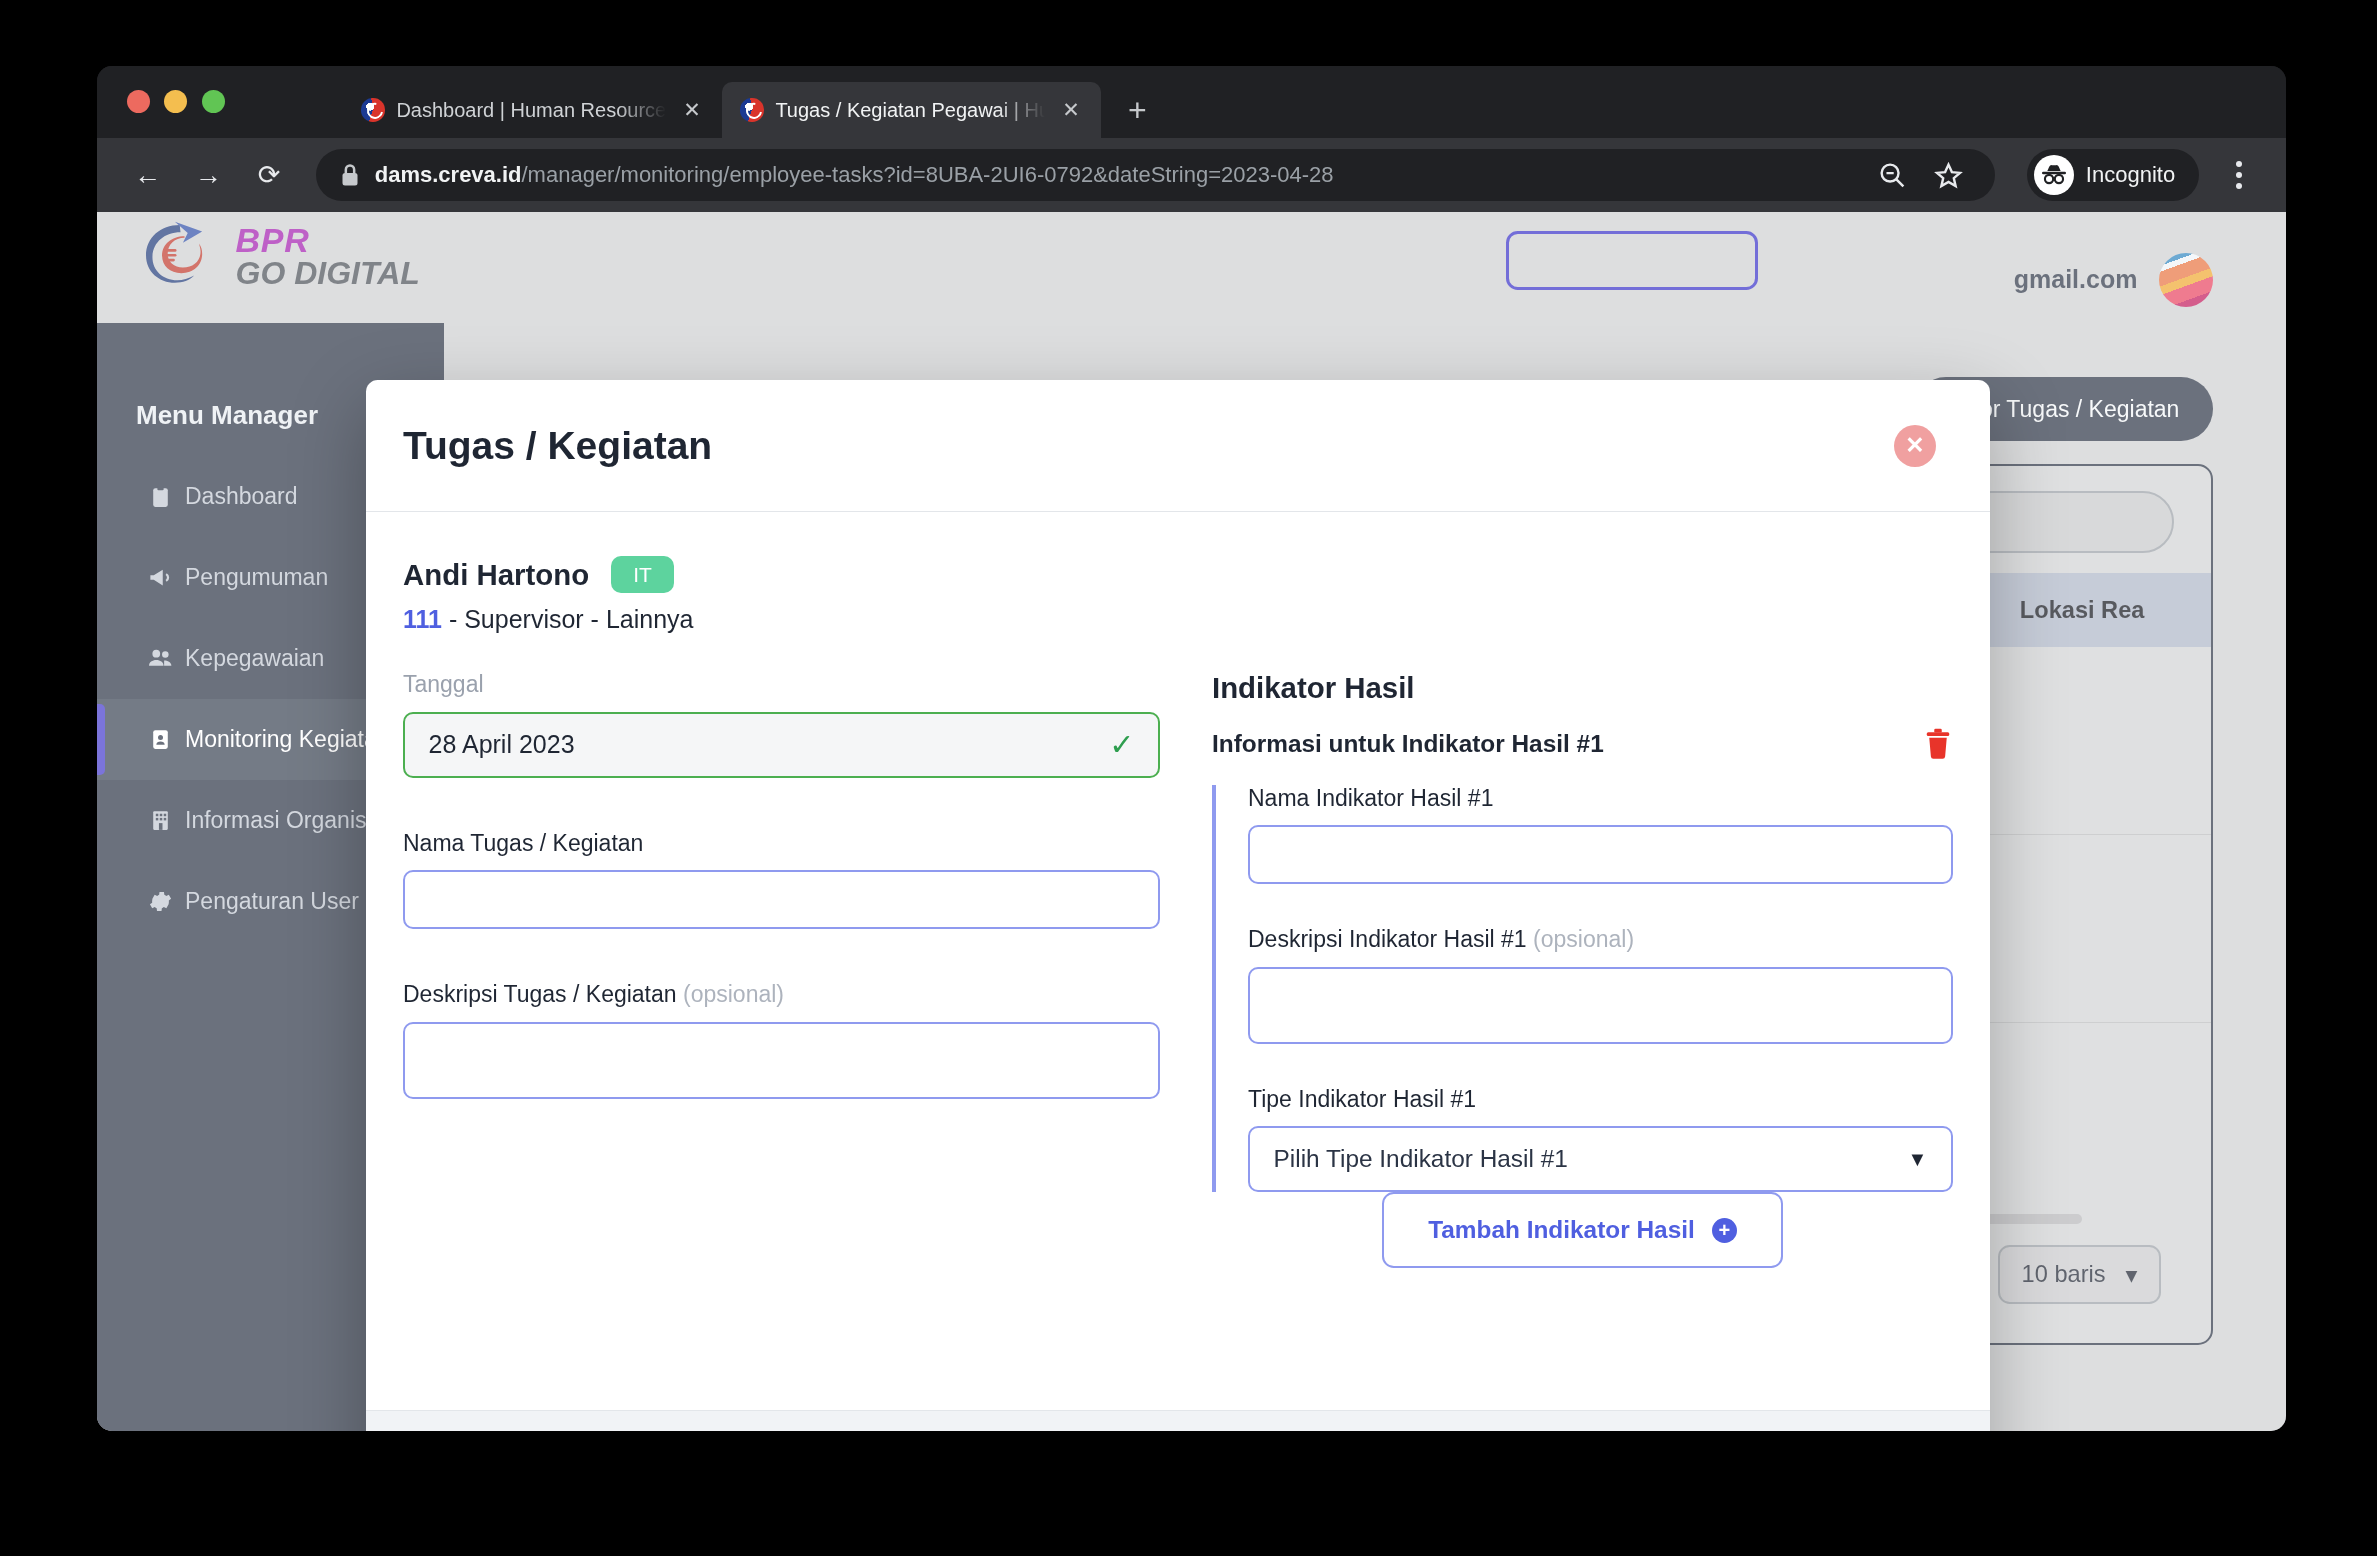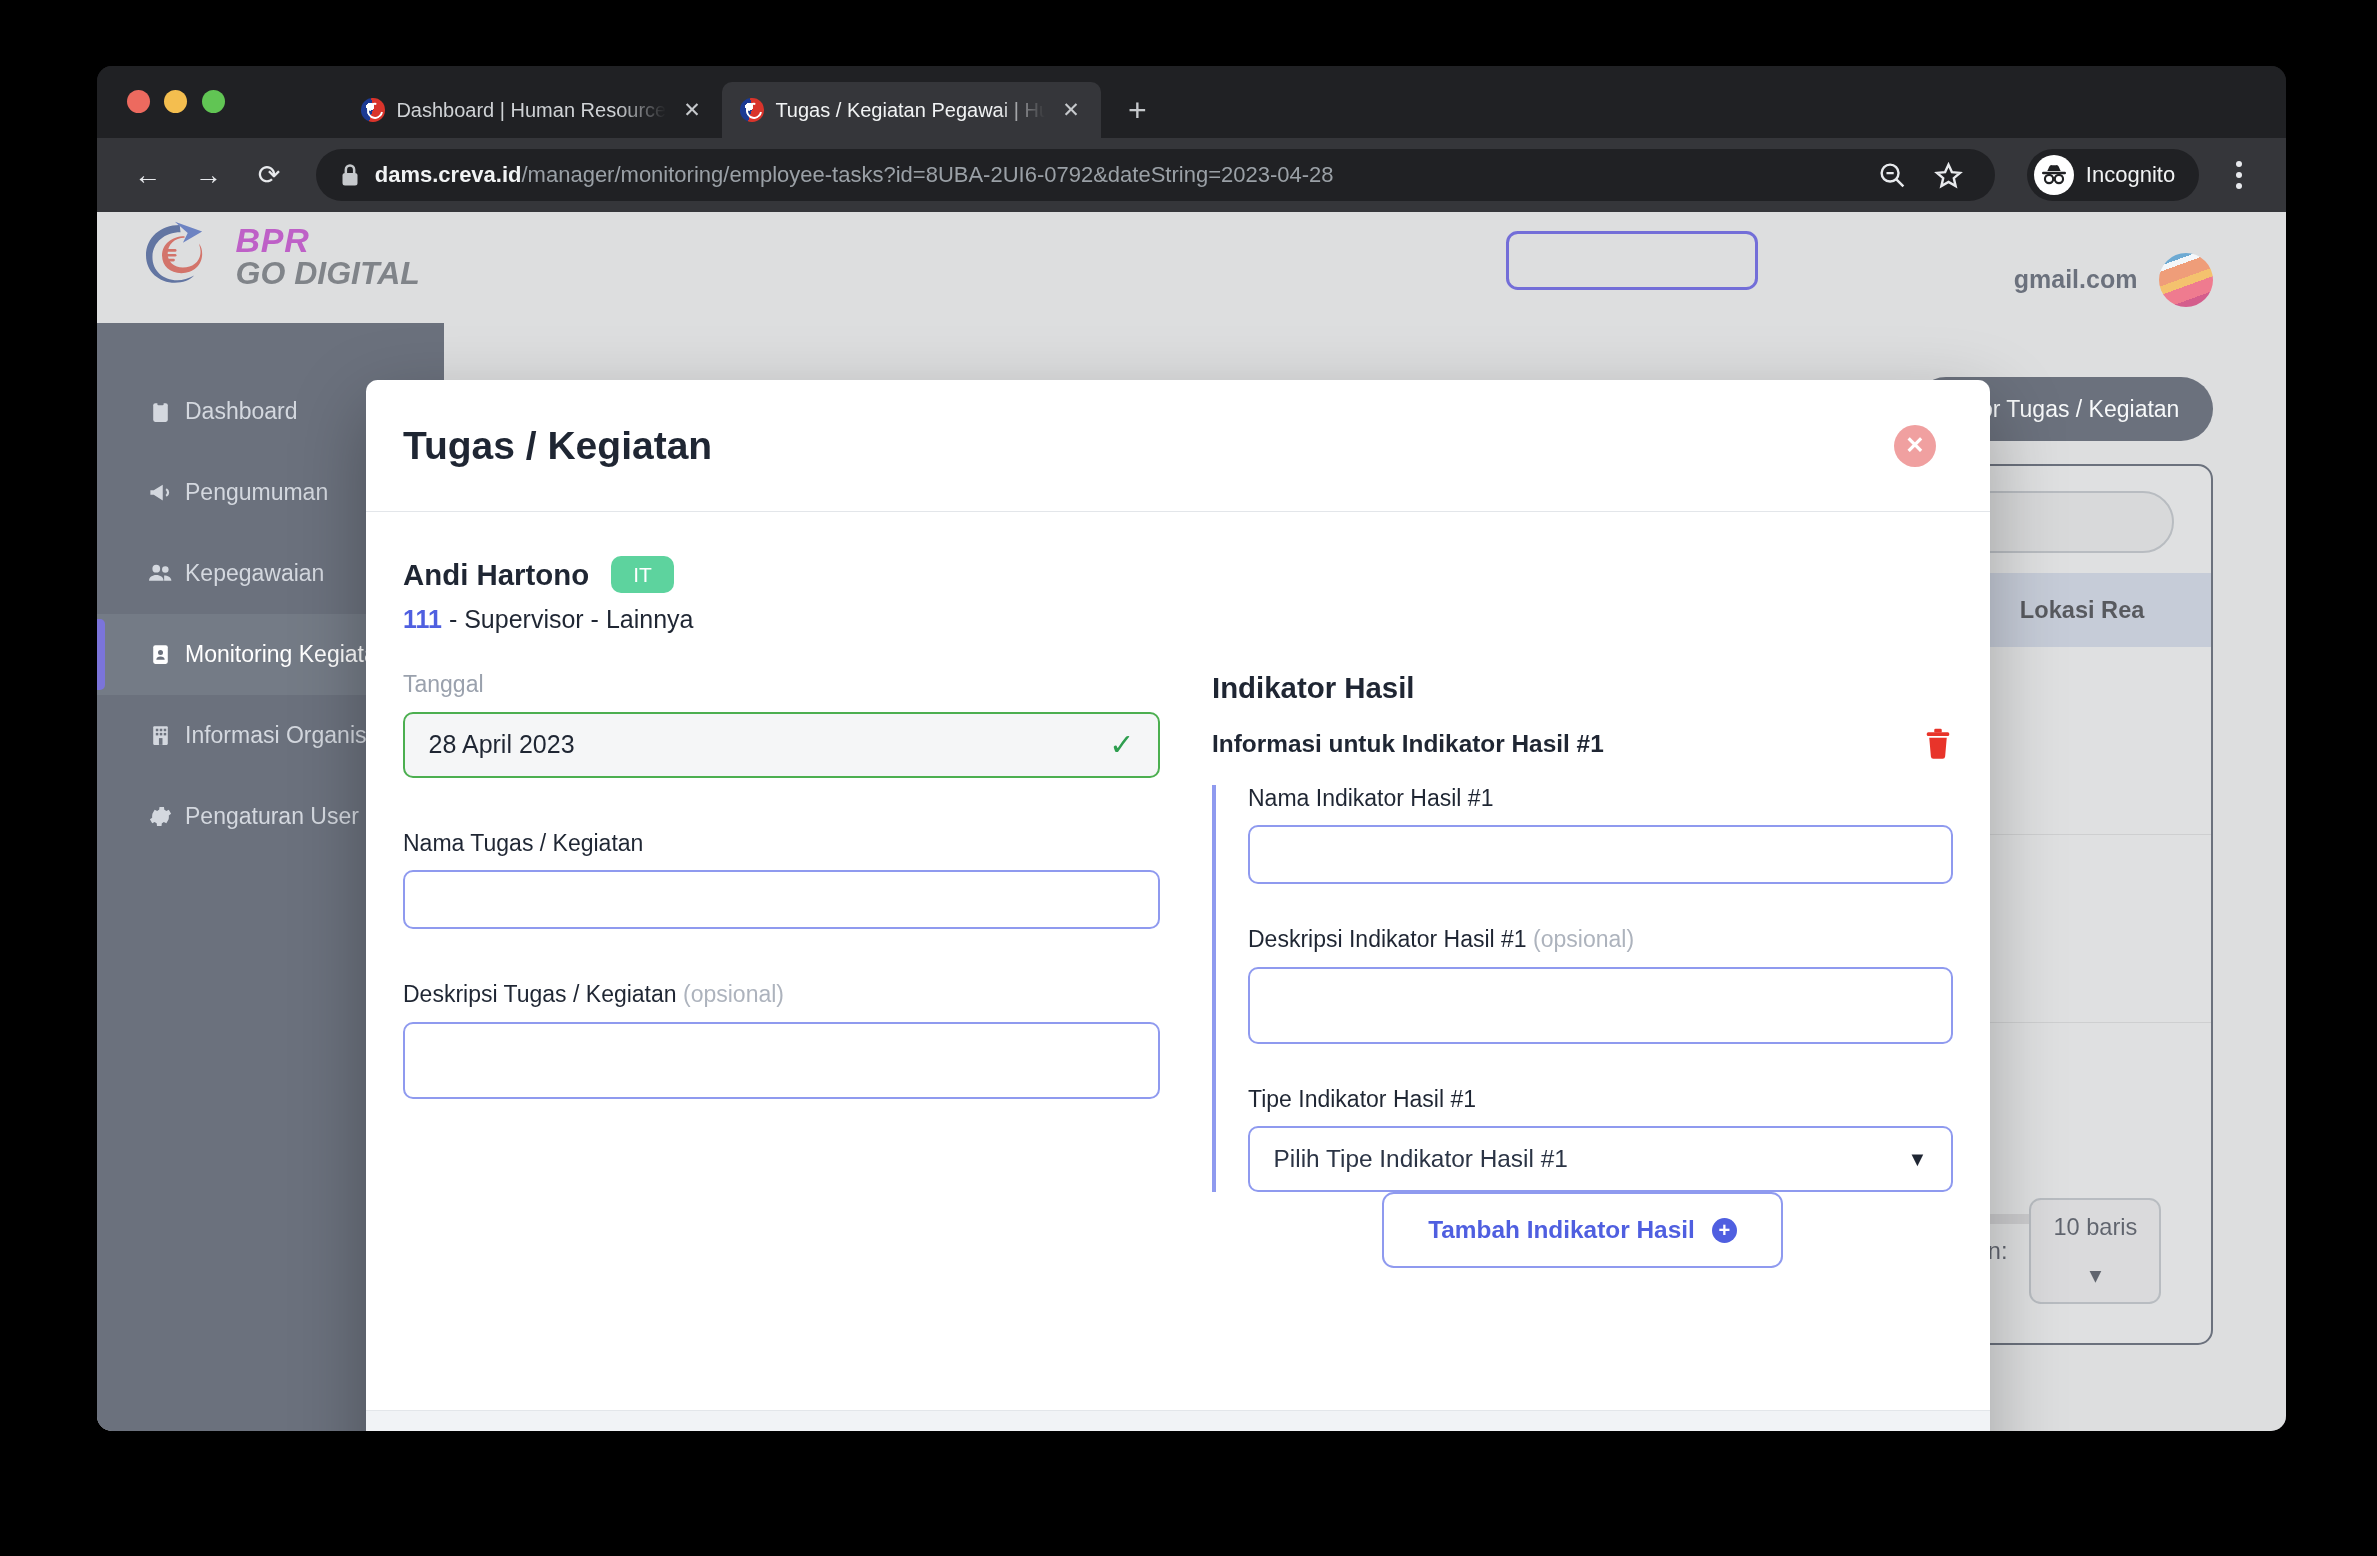--- a/index.html
+++ b/index.html
@@ -282,21 +282,20 @@
     position: absolute; right: 50px; bottom: 39px;
     display: flex; align-items: center; gap: 22px;
     font-size: 23.6px; color: #1c2230;
     white-space: nowrap;
   }
   .page-select {
     border: 2.5px solid #9aa0a6; border-radius: 11.8px;
     padding: 13.5px 22px;
     display: flex; align-items: center; gap: 20px;
     background: #cacbcd;
-    flex-direction: column;
   }
 
   
   .modal-backdrop {
     position: absolute; inset: 0;
     background: rgba(255,255,255,.30);
   }
   .modal {
     position: absolute;
     left: 269px; top: 168px;
@@ -484,20 +483,21 @@
         <i></i>
         <i></i>
         <i></i>
       </div>
   </div>
 
   <div class="viewport">
 
     <div class="sidebar">
       <div class="sidebar-inner">
+        <div class="menu-heading">Menu Manager</div>
 
         <div class="menu-item">
           <span class="menu-icon">
             <svg width="25" height="25" viewBox="0 0 24 24" fill="#c2c8d2">
               <rect x="5" y="4" width="14" height="18" rx="2"></rect>
                 <rect x="9" y="2" width="6" height="4" rx="1" fill="#2b3445"></rect>
             </svg>
           </span>
           <span>Dashboard</span>
         </div>

